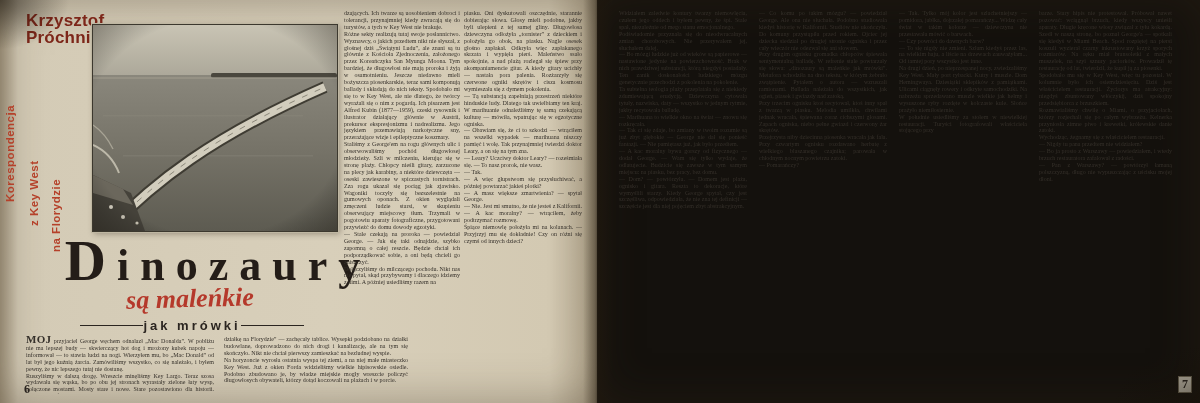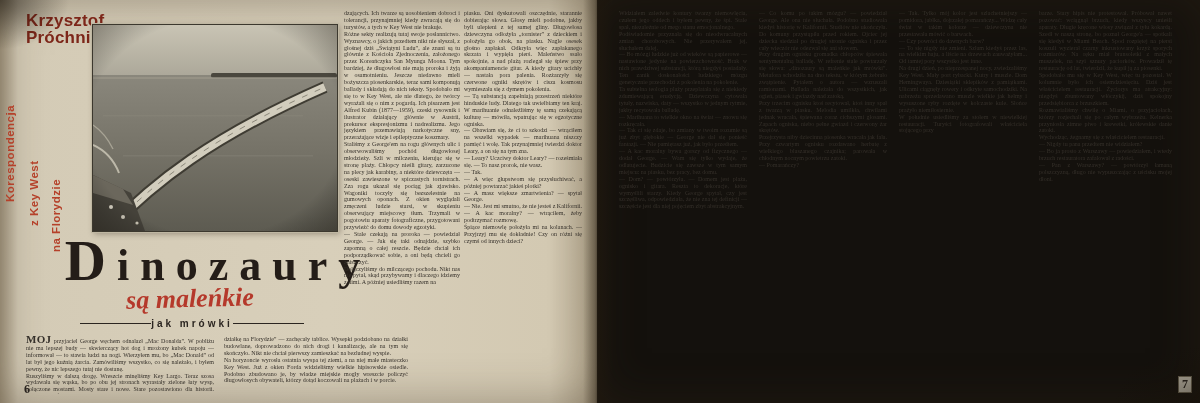--- a/index.html
+++ b/index.html
@@ -26,21 +26,21 @@
   .photo{position:absolute;left:92px;top:24px;width:244px;height:206px;
     border:1px solid #3c382e;box-shadow:0 0 0 1px #bfb7a2, 2px 2px 6px rgba(40,30,18,.35);}
   .photo svg{display:block;}
   
   .headline-word{position:absolute;left:20px;top:232px;width:396px;text-align:center;
     font-weight:700;font-size:44px;line-height:1;color:#241d18;letter-spacing:11px;}
   .headline-word::first-letter{font-size:57px;letter-spacing:11px;}
   .sub-red{position:absolute;left:40px;top:284px;width:300px;text-align:center;
     font-style:italic;font-weight:700;font-size:26px;color:#b5392b;transform:rotate(-1.5deg);}
   .sub-small{position:absolute;left:80px;top:318px;width:224px;display:flex;align-items:center;
-    font-family:"Liberation Sans",sans-serif;font-weight:700;font-size:10px;letter-spacing:3px;color:#2b2520;}
+    font-family:"Liberation Sans",sans-serif;font-weight:700;font-size:13px;letter-spacing:3px;color:#2b2520;}
   .sub-small .rule{flex:1;height:0;border-top:1.5px solid #2b2520;}
   
   .col{position:absolute;text-align:justify;font-size:6px;line-height:6.9px;color:#35302a;
     white-space:pre-line;overflow:hidden;}
   .lead{font-weight:700;font-size:11px;letter-spacing:.3px;}
   .colA{left:26px;top:336px;width:188px;height:58px;}
   .colB{left:224px;top:336px;width:184px;height:58px;}
   .colC{left:344px;top:10px;width:116px;height:384px;}
   .colD{left:464px;top:10px;width:118px;height:384px;}
   .colE{left:22px;top:10px;width:128px;height:384px;}

